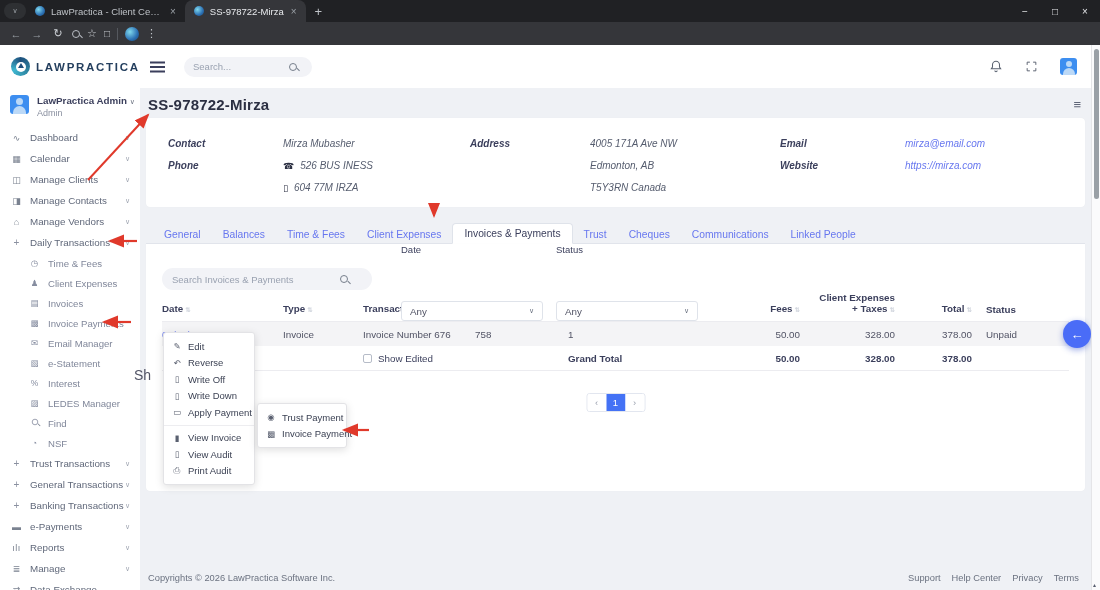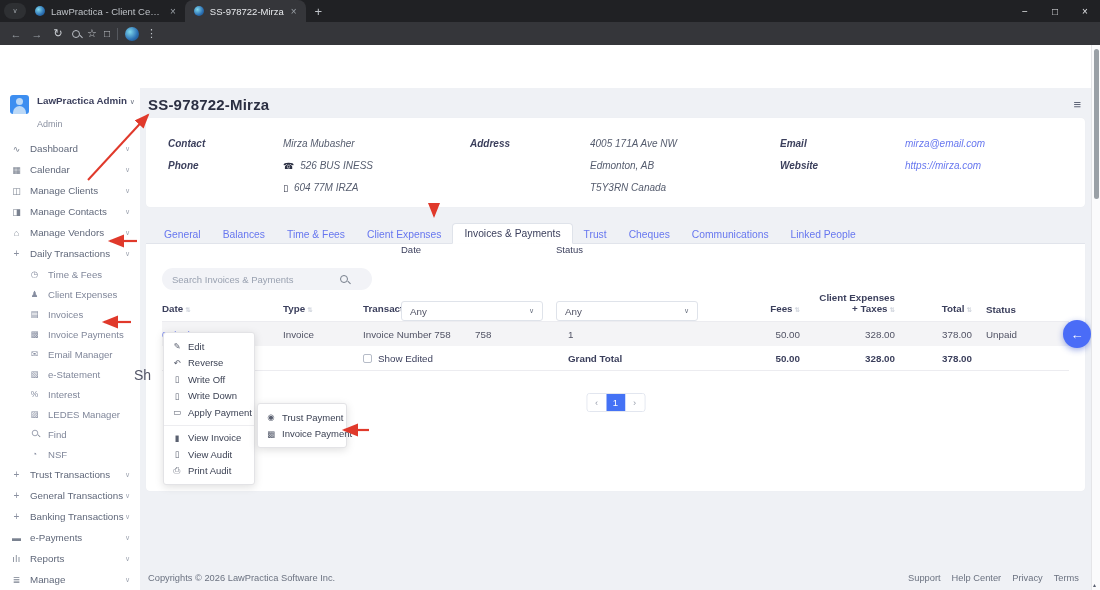--- a/index.html
+++ b/index.html
@@ -47,21 +47,21 @@
   .pavatar::after{content:"";position:absolute;top:10px;left:2.5px;width:12px;height:8px;border-radius:6px 6px 0 0;background:#bcd9f7;}
 
   
   .sidebar{position:absolute;top:88px;left:0;width:140px;bottom:0;background:#fff;overflow:hidden;}
   .userblk{display:flex;gap:8px;padding:7px 10px 9px;align-items:flex-start;}
   .uav{width:19px;height:19px;border-radius:3px;background:#3d8ef0;position:relative;overflow:hidden;flex:0 0 auto;}
   .uav::before{content:"";position:absolute;top:3px;left:6px;width:7px;height:7px;border-radius:50%;background:#bcd9f7;}
   .uav::after{content:"";position:absolute;top:11px;left:3px;width:13px;height:8px;border-radius:7px 7px 0 0;background:#bcd9f7;}
   .uname{font-size:9.8px;font-weight:bold;color:#3b3f5c;white-space:nowrap;}
   .uname .uchev{font-size:7px;color:#6b7280;font-weight:normal;}
-  .urole{font-size:9px;color:#8a90a0;margin-top:13px;}
+  .urole{font-size:9px;color:#8a90a0;margin-top:2px;}
   .sit{display:flex;align-items:center;height:21px;padding:0 10px;color:#60687a;font-size:9.8px;white-space:nowrap;}
   .sit .ic{width:13px;margin-right:7px;color:#7a8290;font-size:9px;text-align:center;flex:0 0 auto;}
   .sit .ic.plus{font-size:10px;color:#8a90a0;}
   .sit .chev{margin-left:auto;color:#a0a6b2;font-size:7px;}
   .sit.sub{padding-left:28px;color:#80879a;height:20px;font-size:9.6px;}
   .sit.sub .ic{font-size:8.5px;color:#868da0;}
   .repic{font-size:7px;letter-spacing:.5px;}
 
   
   .main{position:absolute;left:140px;top:88px;right:9px;bottom:0;background:#eff1f5;}
@@ -163,20 +163,41 @@
     <span class="navic">→</span>
     <span class="navic lt">↻</span>
     <span class="i-mag dk"></span>
     <span class="tbicon">☆</span>
     <span class="tbicon" style="font-size:10px;">□</span>
     <span class="tbsep"></span>
     <span class="chromeav"></span>
     <span class="tbicon">⋮</span>
   </div>
 
+  <div class="apptop">
+    <div class="brand">
+      <span class="logo"></span>
+      <span class="brandtext">LAWPRACTICA</span>
+    </div>
+    <span class="i-burger"></span>
+    <div class="topsearch">
+      <input placeholder="Search..." style="">
+      <span class="i-mag"></span>
+    </div>
+    <div class="topright">
+      <svg width="14" height="15" viewBox="0 0 24 24">
+          <path d="M12 3a6 6 0 0 0-6 6v4l-2 3h16l-2-3V9a6 6 0 0 0-6-6z" fill="none" stroke="#5a6270" stroke-width="1.8"></path>
+          <path d="M10 19a2 2 0 0 0 4 0" fill="none" stroke="#5a6270" stroke-width="1.8"></path>
+        </svg>
+      <svg width="13" height="13" viewBox="0 0 24 24">
+          <path d="M4 9V4h5M15 4h5v5M20 15v5h-5M9 20H4v-5" fill="none" stroke="#5a6270" stroke-width="1.8"></path>
+        </svg>
+      <span class="pavatar"></span>
+    </div>
+  </div>
 
   <div class="sidebar">
     <div class="userblk">
       <span class="uav"></span>
       <div>
         <div class="uname"><span>LawPractica Admin</span> <span class="uchev">∨</span></div>
         <div class="urole">Admin</div>
       </div>
     </div>
     <div class="sit">
@@ -359,21 +380,21 @@
         <span class="th"><span>Rec #</span><span class="sort">⇅</span></span>
         <span class="th num"><span>Fees</span><span class="sort">⇅</span></span>
         <span class="th num" style="padding-left:12px;"><span>Client Expenses + Taxes</span><span class="sort">⇅</span></span>
         <span class="th num"><span>Total</span><span class="sort">⇅</span></span>
         <span class="th" style="padding-left:14px;"><span>Status</span></span>
       </div>
 
       <div class="tgrid trow">
         <span class="datelink"><span>02/10/2026</span><span class="sc">∨</span></span>
         <span>Invoice</span>
-        <span>Invoice Number 758</span>
+        <span>Invoice Number 676</span>
         <span>758</span>
         <span>1</span>
         <span></span>
         <span class="num">50.00</span>
         <span class="num">328.00</span>
         <span class="num">378.00</span>
         <span style="padding-left:14px;">Unpaid</span>
       </div>
 
       <div class="tgrid totrow">

